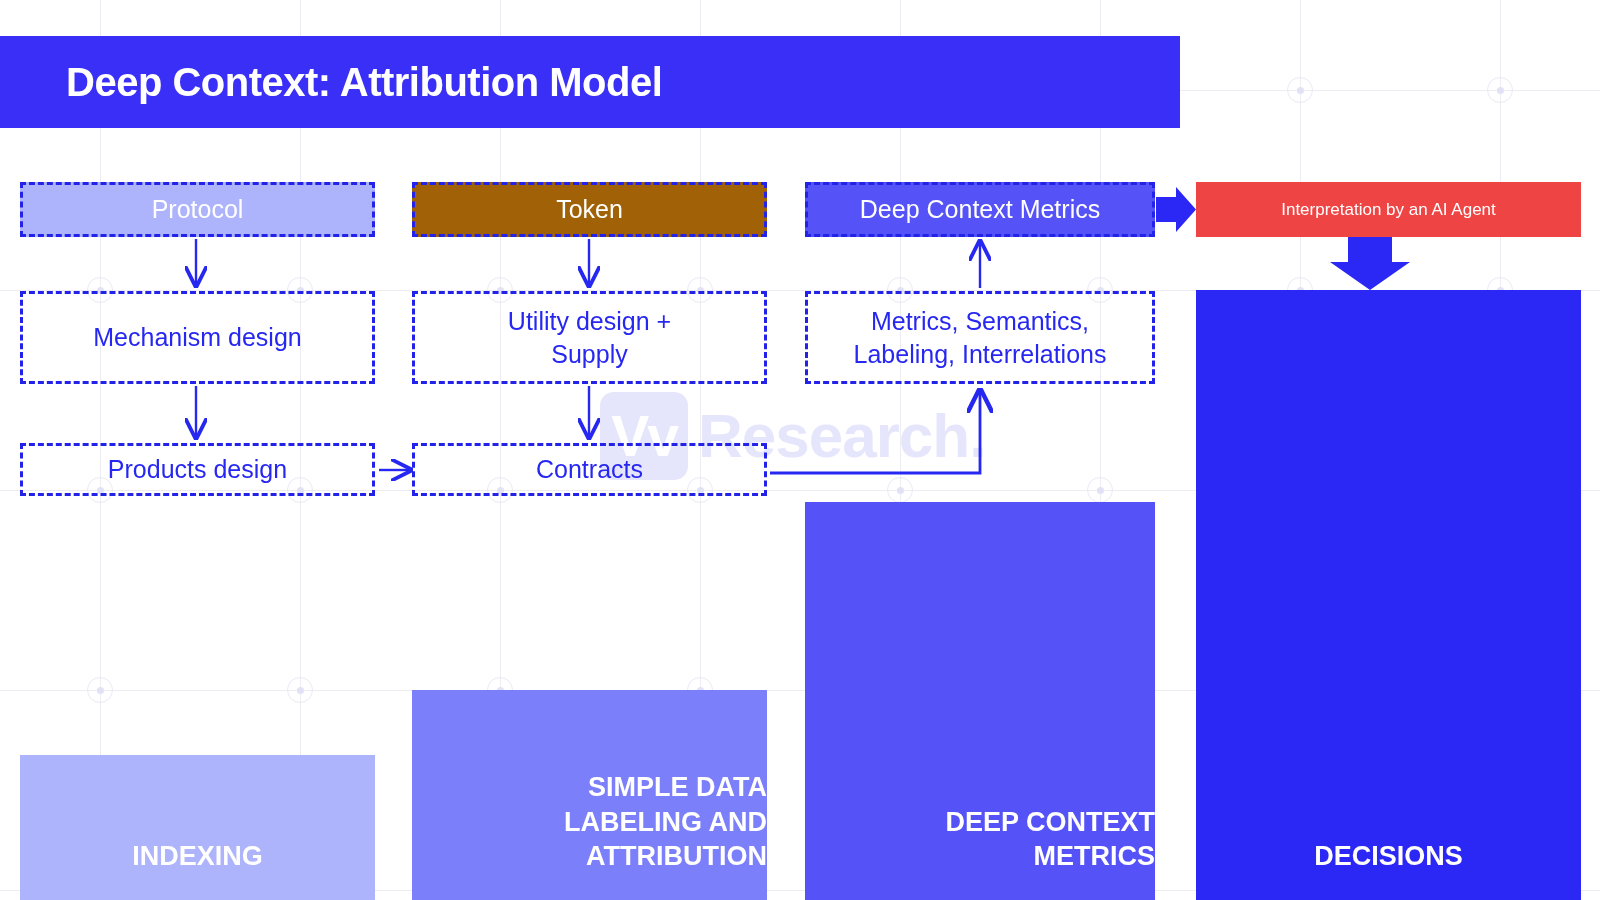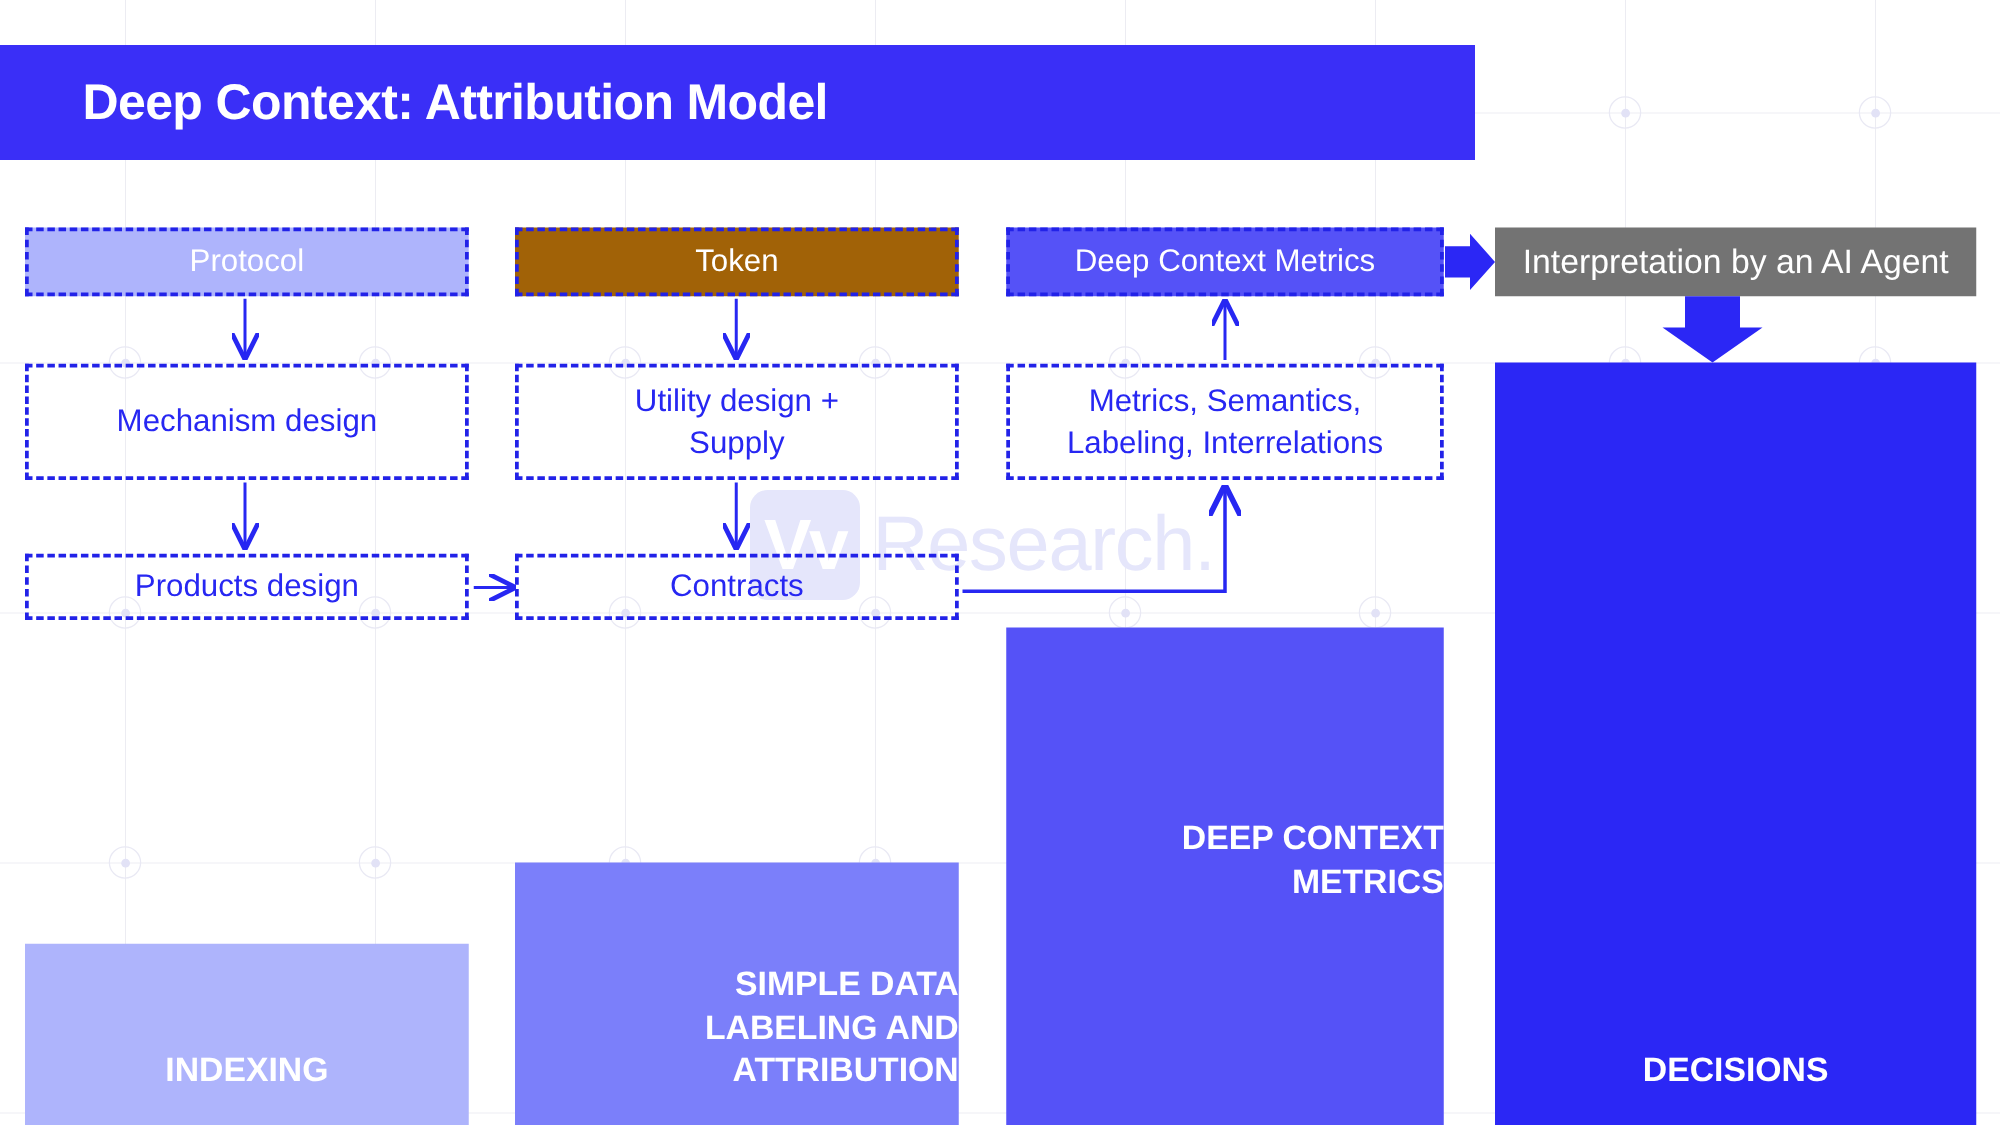--- a/index.html
+++ b/index.html
@@ -51,21 +51,21 @@
     width:88px;height:88px;
     background:#e5e6fb;
     display:flex;align-items:center;justify-content:center;
     color:#ffffff;
     font-size:57px;font-weight:bold;line-height:1;
     letter-spacing:-2px;
     border-radius:14px;
   }
   #watermark .wm-text {
     color:#e5e6fb;
-    font-size:62px;font-weight:normal;letter-spacing:-1px;
+    font-size:62px;font-weight:bold;letter-spacing:-1px;
     line-height:1;
   }
 
   
   #content { position:absolute; inset:0; z-index:3; }
 
   
   #title-bar {
     position:absolute;
     left:0; top:36px; width:1180px; height:92px;
@@ -214,26 +214,26 @@
 
   <div class="head-box" style="left:805px; top:182px; width:350px; background:#5552f7;align-items:center;">
     <span>Deep Context Metrics</span>
   </div>
 
   <div class="dash-box" style="left:805px; top:291px; width:350px; height:93px; flex-direction:column;">
     <span>Metrics, Semantics,</span>
     <span>Labeling, Interrelations</span>
   </div>
 
-  <div class="stat-bar" style="left:805px; top:502px; width:350px; height:398px; background:#5552f7; flex-direction:column; justify-content:center;">
+  <div class="stat-bar" style="left:805px; top:502px; width:350px; height:398px; background:#5552f7; flex-direction:column; justify-content:flex-end;">
     <span>DEEP CONTEXT</span>
     <span>METRICS</span>
   </div>
 
-  <div class="head-box nodash" style="left:1196px; top:182px; width:385px; height:55px; background:#737373; font-size:27px;">
+  <div class="head-box nodash" style="left:1196px; top:182px; width:385px; height:55px; background:#ef4444; font-size:17px;">
     <span>Interpretation by an AI Agent</span>
   </div>
 
   <div class="stat-bar" style="left:1196px; top:290px; width:385px; height:610px; background:#2b27f5;">
     <span>DECISIONS</span>
   </div>
 
 </div>
 
 <svg id="connectors" width="1600" height="900" viewBox="0 0 1600 900">

